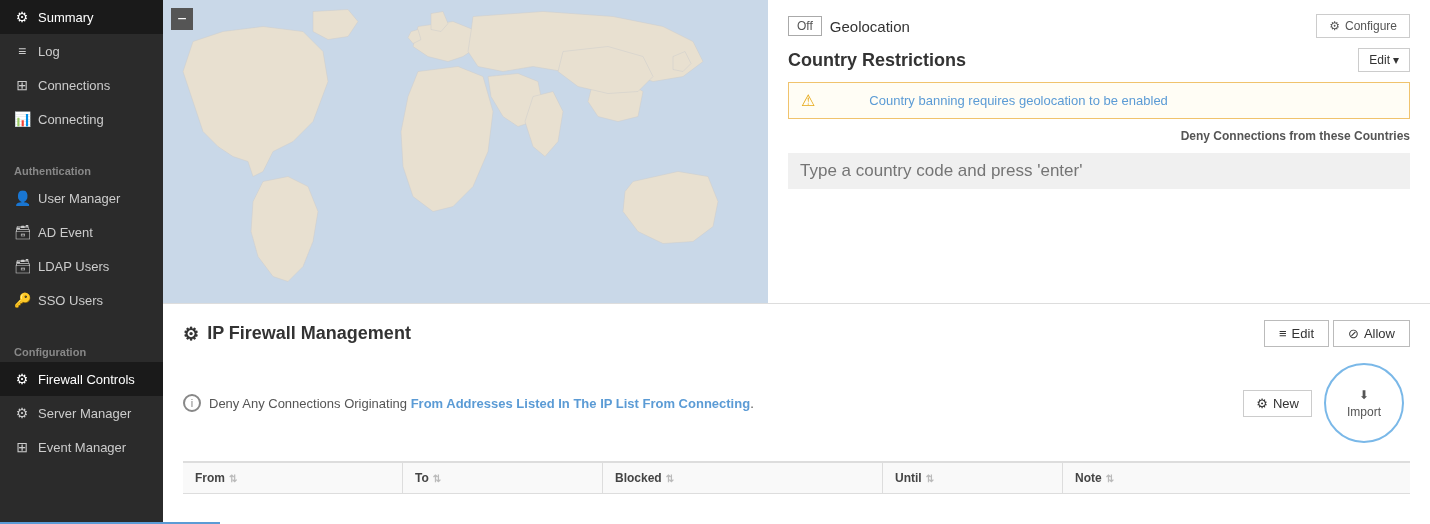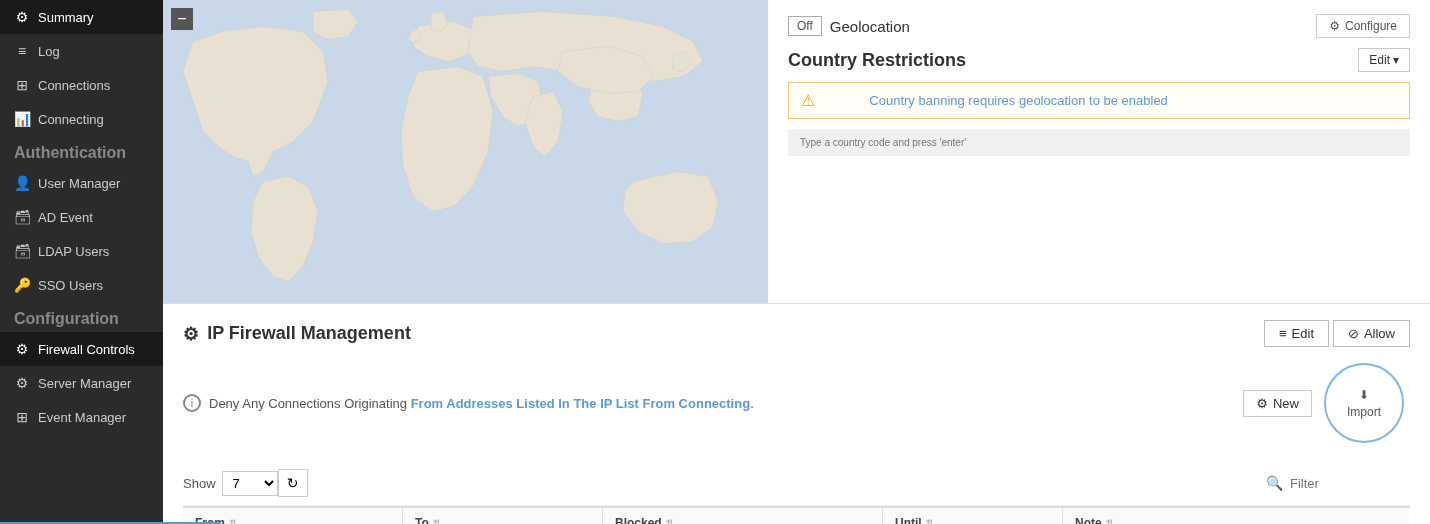--- a/index.html
+++ b/index.html
@@ -23,24 +23,25 @@
       padding: 9px 14px;
       cursor: pointer;
       font-size: 13px;
       color: #ccc;
       white-space: nowrap;
     }
     .sidebar-item.active { background: #1a1a1a; color: #fff; }
     .sidebar-item .icon { width: 16px; text-align: center; font-size: 14px; }
     .sidebar-section-label {
       padding: 8px 14px 4px;
-      font-size: 16px;
+      font-size: 11px;
       color: #888;
       text-transform: none;
       font-weight: 600;
+      margin-top: 21px;
     }
 
     
     #main {
       flex: 1;
       display: flex;
       flex-direction: column;
       overflow-y: auto;
       background: #f4f4f4;
     }
@@ -154,21 +155,21 @@
       text-align: right;
       font-size: 12px;
       color: #555;
       font-weight: 600;
     }
     .country-input {
       background: #f0f0f0;
       border: none;
       padding: 8px 12px;
       width: 100%;
-      font-size: 10px;
+      font-size: 17px;
       color: #888;
       outline: none;
     }
 
     
     .firewall-section {
       padding: 16px 20px 0 20px;
       background: #fff;
       flex: 1;
     }
@@ -442,20 +443,21 @@
           <span>Edit</span>
           <span>▾</span>
         </button>
       </div>
 
       <div class="warning-box">
         <span class="warn-icon">⚠</span>
         <span style="color:#5b9bd5;margin-left:44px;">Country banning requires geolocation to be enabled</span>
       </div>
 
+      <div class="deny-countries-label">Deny Connections from these Countries</div>
       <input class="country-input" type="text" placeholder="Type a country code and press 'enter'" style="">
     </div>
   </div>
 
   <div class="firewall-section">
 
     <div class="firewall-header">
       <div class="firewall-title">
         <span>⚙</span>
         <span>IP Firewall Management</span>
@@ -485,40 +487,20 @@
 
         <div style="position:relative; width:92px; height:92px; display:flex; align-items:center; justify-content:center;">
           <button style="width:80px; height:80px; border-radius:50%; border:2px solid #7ab8e8; background:#fff; cursor:pointer; display:flex; flex-direction:column; align-items:center; justify-content:center; gap:3px; font-size:12px; color:#555;">
             <span>⬇</span>
             <span>Import</span>
           </button>
         </div>
       </div>
     </div>
 
-    <div class="table-controls">
-      <div class="show-row">
-        <span>Show</span>
-        <select class="show-select">
-          <option>7</option>
-          <option>10</option>
-          <option>25</option>
-          <option>50</option>
-          <option>100</option>
-        </select>
-      </div>
-      <button class="refresh-btn">
-        <span>↻</span>
-      </button>
-      <div style="flex:1;"></div>
-      <div class="filter-row">
-        <span class="search-icon-box">🔍</span>
-        <input class="filter-input" type="text" placeholder="Filter" style="">
-      </div>
-    </div>
 
     <div class="table-header">
       <div class="th">
         <span>From</span>
         <span class="sort-icon">⇅</span>
         <div style="position:absolute; bottom:0; left:0; height:2px; width:220px; background:#5b9bd5;"></div>
       </div>
       <div class="th">
         <span>To</span>
         <span class="sort-icon">⇅</span>

